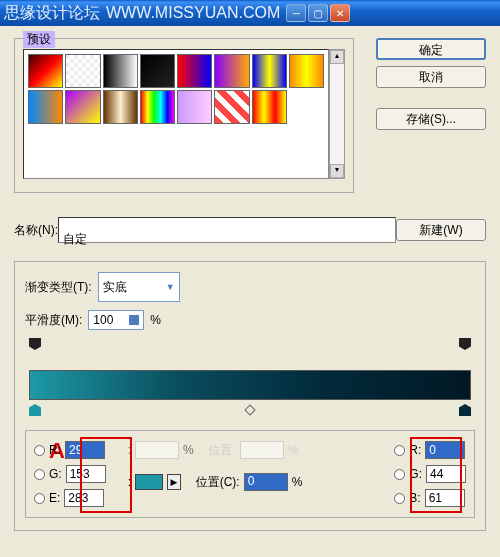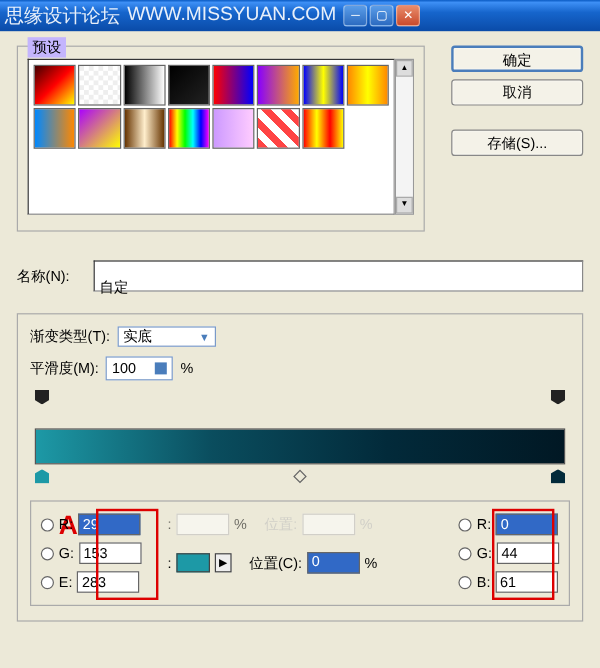--- a/index.html
+++ b/index.html
@@ -18,46 +18,46 @@
 .preset{width:340px;height:155px}
 .swatchwrap{display:flex;height:130px}
 .swatchgrid{flex:1;border:1px inset #888;background:#fff;padding:4px;display:grid;grid-template-columns:repeat(8,1fr);grid-auto-rows:34px;gap:2px;overflow:hidden}
 .swatch{border:1px solid #666}
 .scroll{width:16px;background:#eee;border:1px solid #999;display:flex;flex-direction:column}
 .scroll .arrow{height:14px;background:#ddd;border:1px solid #aaa;font-size:8px;text-align:center}
 .scroll .track{flex:1;background:#f4f4f4}
 .rightbtns{display:flex;flex-direction:column;gap:6px;margin-left:auto;width:110px}
 .btn{height:22px;background:#f4f2e8;border:1px solid #888;border-radius:3px;box-shadow:inset 0 0 2px #fff;cursor:pointer;text-align:center;line-height:20px}
 .btn.primary{border:2px solid #4a7dbb}
-.namerow{display:flex;align-items:center;gap:20px;margin:10px 0 18px}
+.namerow{display:flex;align-items:center;gap:0;margin:10px 0 18px}
 .input{height:20px;border:1px inset #888;background:#fff;padding:12px 4px;line-height:18px}
 .nameinput{flex:1}
 .editor{border:1px solid #aaa;padding:10px 10px 12px;position:relative}
 .typerow,.smoothrow{display:flex;align-items:center;gap:6px;margin-bottom:8px}
-.select{border:1px solid #7a9ac9;background:#fff;height:17px;display:flex;align-items:center;padding:0 4px;width:82px}
+.select{border:1px solid #7a9ac9;background:#fff;height:30px;display:flex;align-items:center;padding:0 4px;width:82px}
 .select .arrw{margin-left:auto;color:#4a7dbb;font-size:9px}
 .pctbox{width:56px;border:1px solid #7a9ac9;background:#fff;height:20px;display:flex;align-items:center;padding:0 4px}
 .pctbox .arrw{margin-left:auto;width:10px;height:10px;background:#4a7dbb}
 .gradbar{height:30px;border:1px solid #555;margin:20px 4px 4px;background:linear-gradient(to right,#1d99a6,#0a4d5e,#022a3a,#011824)}
 .stoprow{display:flex;justify-content:space-between;padding:0 4px;margin-bottom:2px}
 .ostop{width:12px;height:12px;background:#222;clip-path:polygon(0 0,100% 0,100% 70%,50% 100%,0 70%)}
 .cstoprow{display:flex;padding:0 4px;position:relative;height:16px}
 .cstop{width:12px;height:12px;clip-path:polygon(50% 0,100% 30%,100% 100%,0 100%,0 30%);position:absolute}
 .cstop.a{background:#1d99a6;left:4px}
 .cstop.b{background:#022a3a;right:4px}
 .diamond{position:absolute;left:50%;top:2px;width:8px;height:8px;transform:translateX(-50%) rotate(45deg);border:1px solid #666;background:#ece9d8}
 .marker{position:absolute;font-size:22px;font-weight:bold;font-family:Arial}
 .marker.a{color:#d00;left:24px;top:100px}
 .marker.b{color:#d00;right:24px;top:100px}
 .stopsarea{position:relative}
 .colorpanel{border:1px solid #aaa;padding:10px 8px;margin-top:10px;display:flex;gap:16px;position:relative}
 .cgroup{display:flex;flex-direction:column;gap:6px}
 .cline{display:flex;align-items:center;gap:4px}
 .radio{width:11px;height:11px;border:1px solid #666;border-radius:50%;background:#fff}
-.cval{width:52px;height:18px;border:1px solid #666;background:#fff;padding:0 3px;line-height:16px}
+.cval{width:40px;height:18px;border:1px solid #666;background:#fff;padding:0 3px;line-height:16px}
 .cval.sel{background:#3169c6;color:#fff}
 .redbox{border:2px solid #d00;padding:2px;position:absolute}
 .redbox.l{left:54px;top:6px;width:52px;height:76px}
 .redbox.r{right:12px;top:6px;width:52px;height:76px}
 .mid{display:flex;flex-direction:column;gap:6px;margin-left:6px}
 .mid .cline{opacity:.55}
 .colorchip{width:28px;height:16px;background:#1d99a6;border:1px solid #444}
 .playbtn{width:14px;height:16px;border:1px solid #444;background:#eee;text-align:center;font-size:9px;line-height:14px}
 .poslabel{color:#bbb}
 .posval{width:44px;height:18px;border:1px solid #bbb;background:#fff;padding:0 3px}
@@ -110,20 +110,21 @@
       <div class="btn primary">确定</div>
       <div class="btn">取消</div>
       <div style="height:8px"></div>
       <div class="btn">存储(S)...</div>
     </div>
   </div>
 
   <div class="namerow">
     <span>名称(N):</span>
     <div class="input nameinput">自定</div>
+    <div class="btn" style="width:90px">新建(W)</div>
   </div>
 
   <div class="editor">
     <div class="typerow">
       <span>渐变类型(T):</span>
       <div class="select">
         <span>实底</span>
         <span class="arrw">▼</span>
       </div>
     </div>

